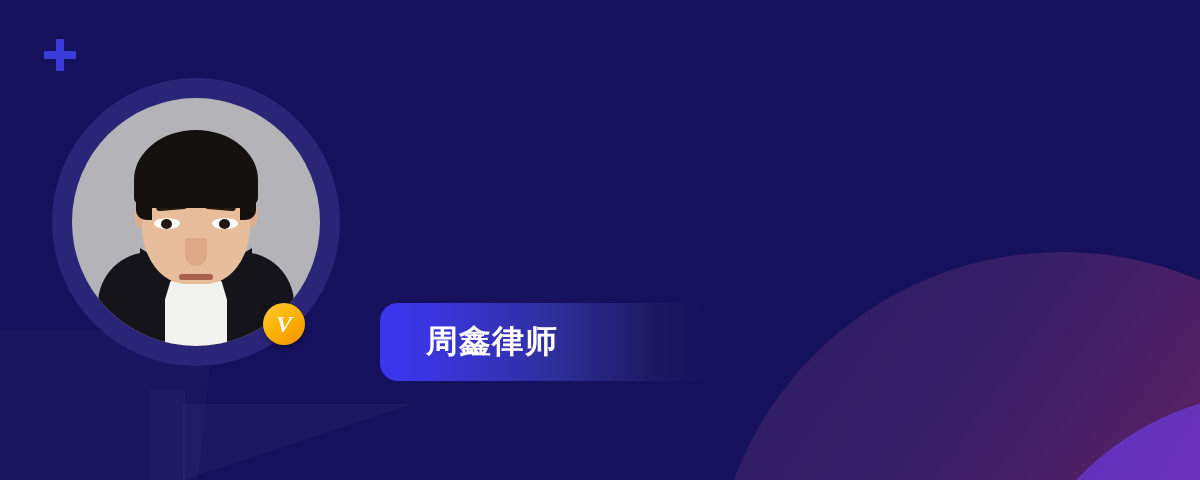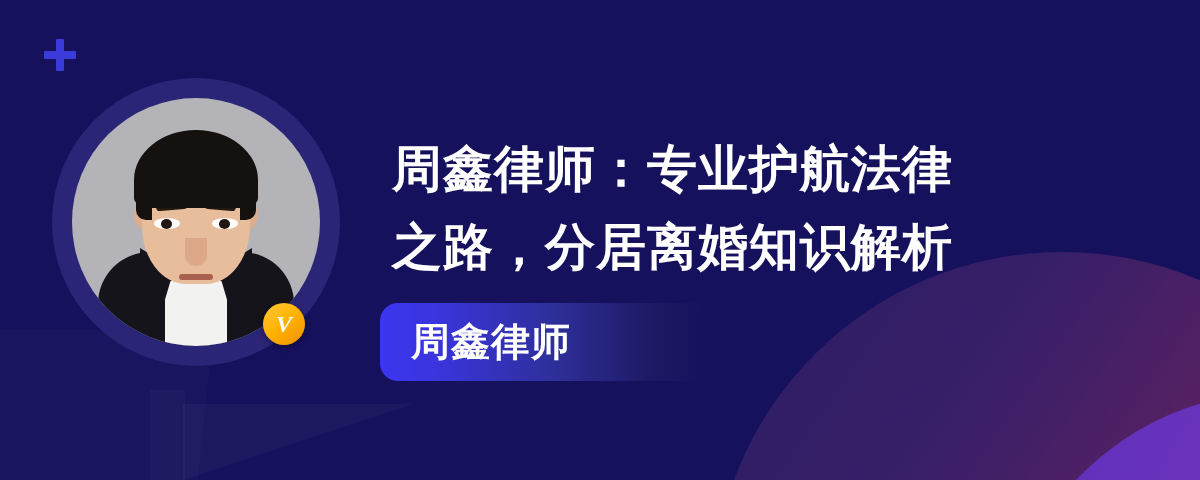--- a/index.html
+++ b/index.html
@@ -288,24 +288,24 @@
     top: 303px;
     width: 330px;
     height: 78px;
     border-radius: 18px;
     background: linear-gradient(90deg, #3b36f0 0%, #3a35de 16%, #2f2f9c 52%, #1d1a63 82%, rgba(21,17,92,0) 100%);
     display: flex;
     align-items: center;
   }
   .name-chip .name-text {
     color: #ffffff;
-    font-size: 39px;
+    font-size: 32px;
     font-weight: bold;
     letter-spacing: 1px;
-    margin-left: 31px;
+    margin-left: 46px;
   }
 </style>
 </head>
 <body>
 
 <div id="banner">
 
   <div class="bg-layer">
     <div class="band-left"></div>
     <div class="pillar"></div>
@@ -333,20 +333,18 @@
       <div class="p-eye-r"></div>
       <div class="p-nose"></div>
       <div class="p-mouth"></div>
       <div class="p-hair"></div>
     </div>
     <div class="verified-badge">
       <span>V</span>
     </div>
   </div>
 
-  <div class="headline">周鑫律师：专业护航法律
-之路，分居离婚知识解析</div>
 
   <div class="name-chip">
     <span class="name-text">周鑫律师</span>
   </div>
 
 </div>
 
 </body></html>

